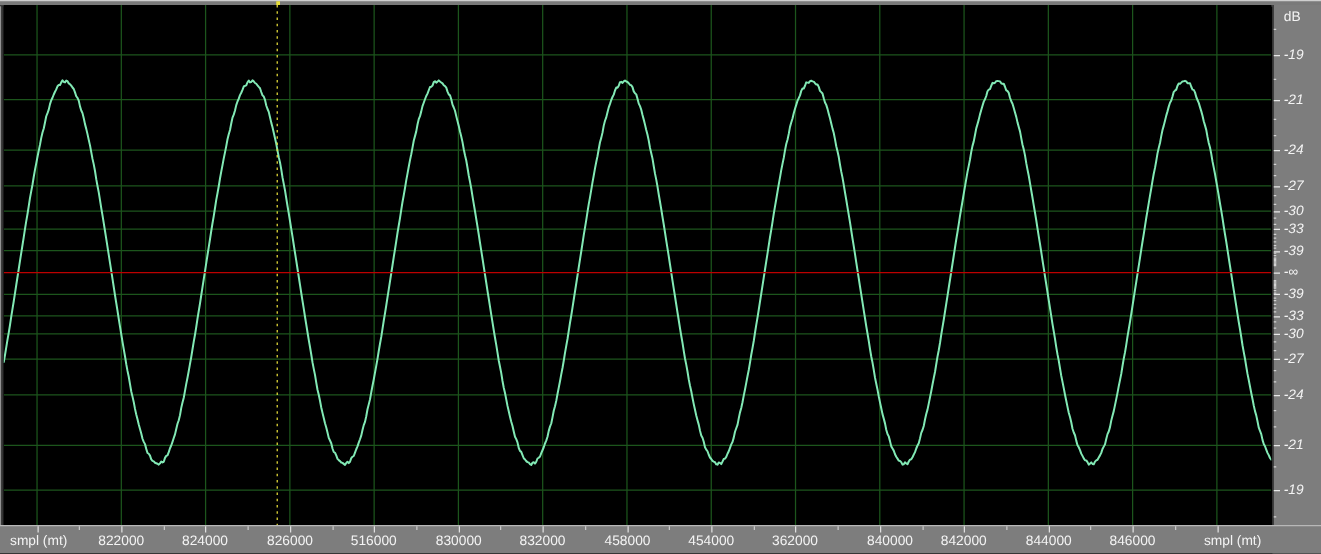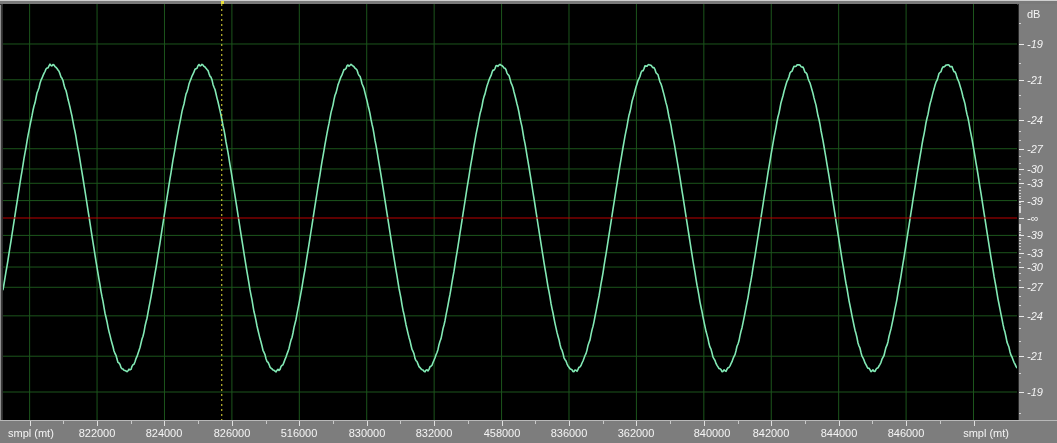--- a/index.html
+++ b/index.html
@@ -232,21 +232,21 @@
       <div class="t-tick major" style="left: 906px;"></div>
       <div class="t-tick minor" style="left: 940px;"></div>
       <div class="t-tick major" style="left: 974px;"></div>
       <span class="t-label" style="left: 97px;">822000</span>
       <span class="t-label" style="left: 164px;">824000</span>
       <span class="t-label" style="left: 232px;">826000</span>
       <span class="t-label" style="left: 299px;">516000</span>
       <span class="t-label" style="left: 367px;">830000</span>
       <span class="t-label" style="left: 434px;">832000</span>
       <span class="t-label" style="left: 502px;">458000</span>
-      <span class="t-label" style="left: 569px;">836000</span>
+      <span class="t-label" style="left: 569px;">454000</span>
       <span class="t-label" style="left: 636px;">362000</span>
       <span class="t-label" style="left: 712px;">840000</span>
       <span class="t-label" style="left: 771px;">842000</span>
       <span class="t-label" style="left: 839px;">844000</span>
       <span class="t-label" style="left: 906px;">846000</span>
     </div>
 
 </div>
 
 </body></html>

